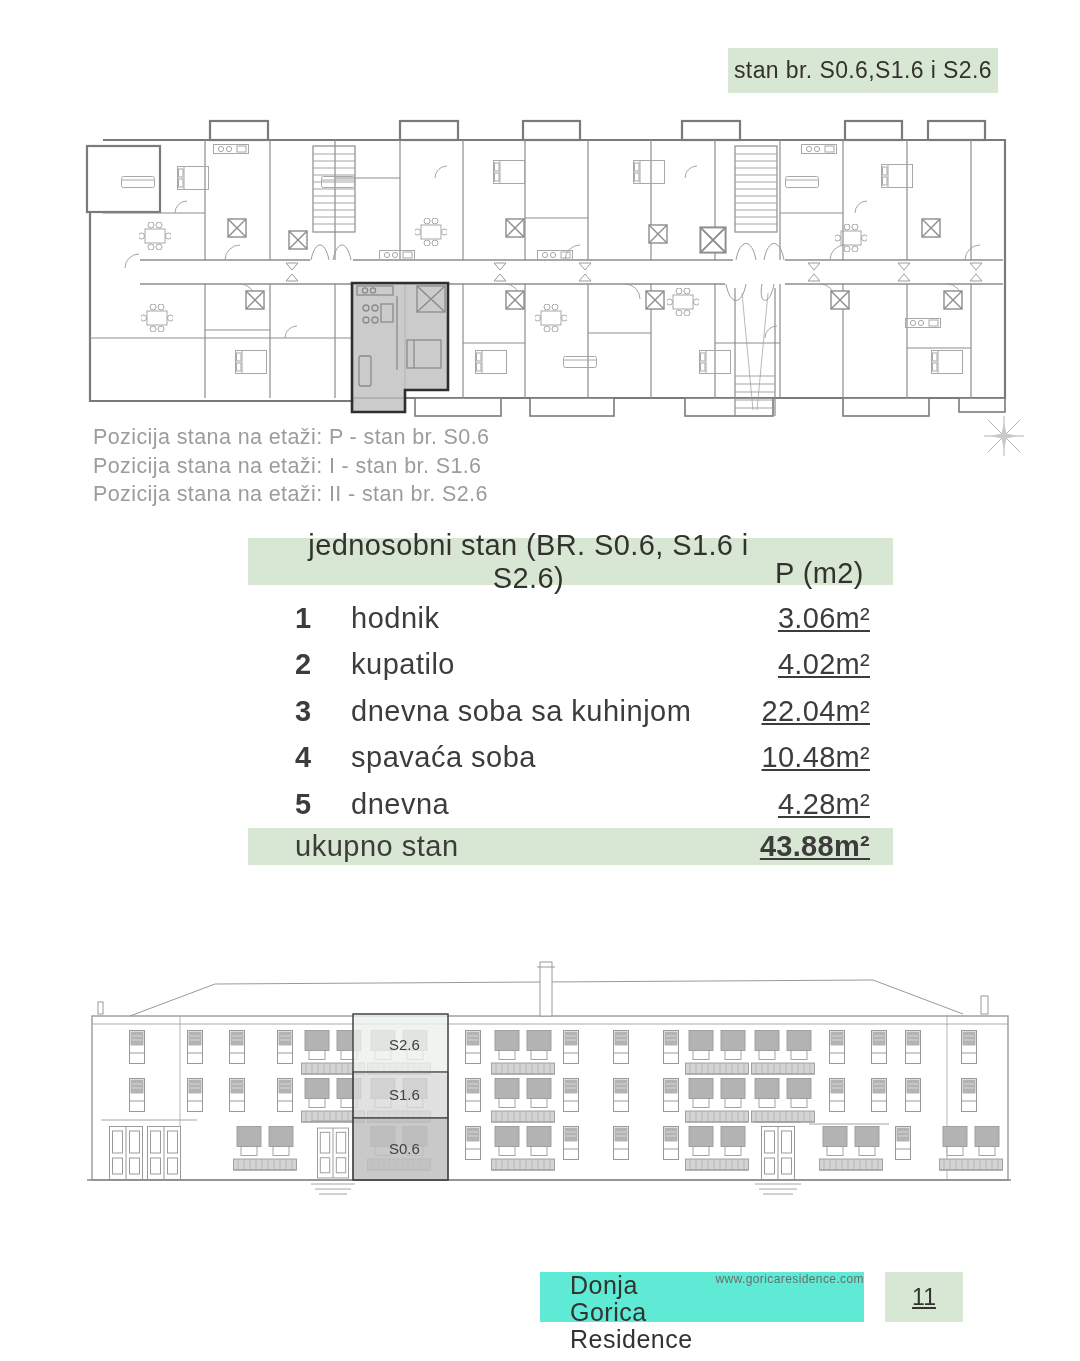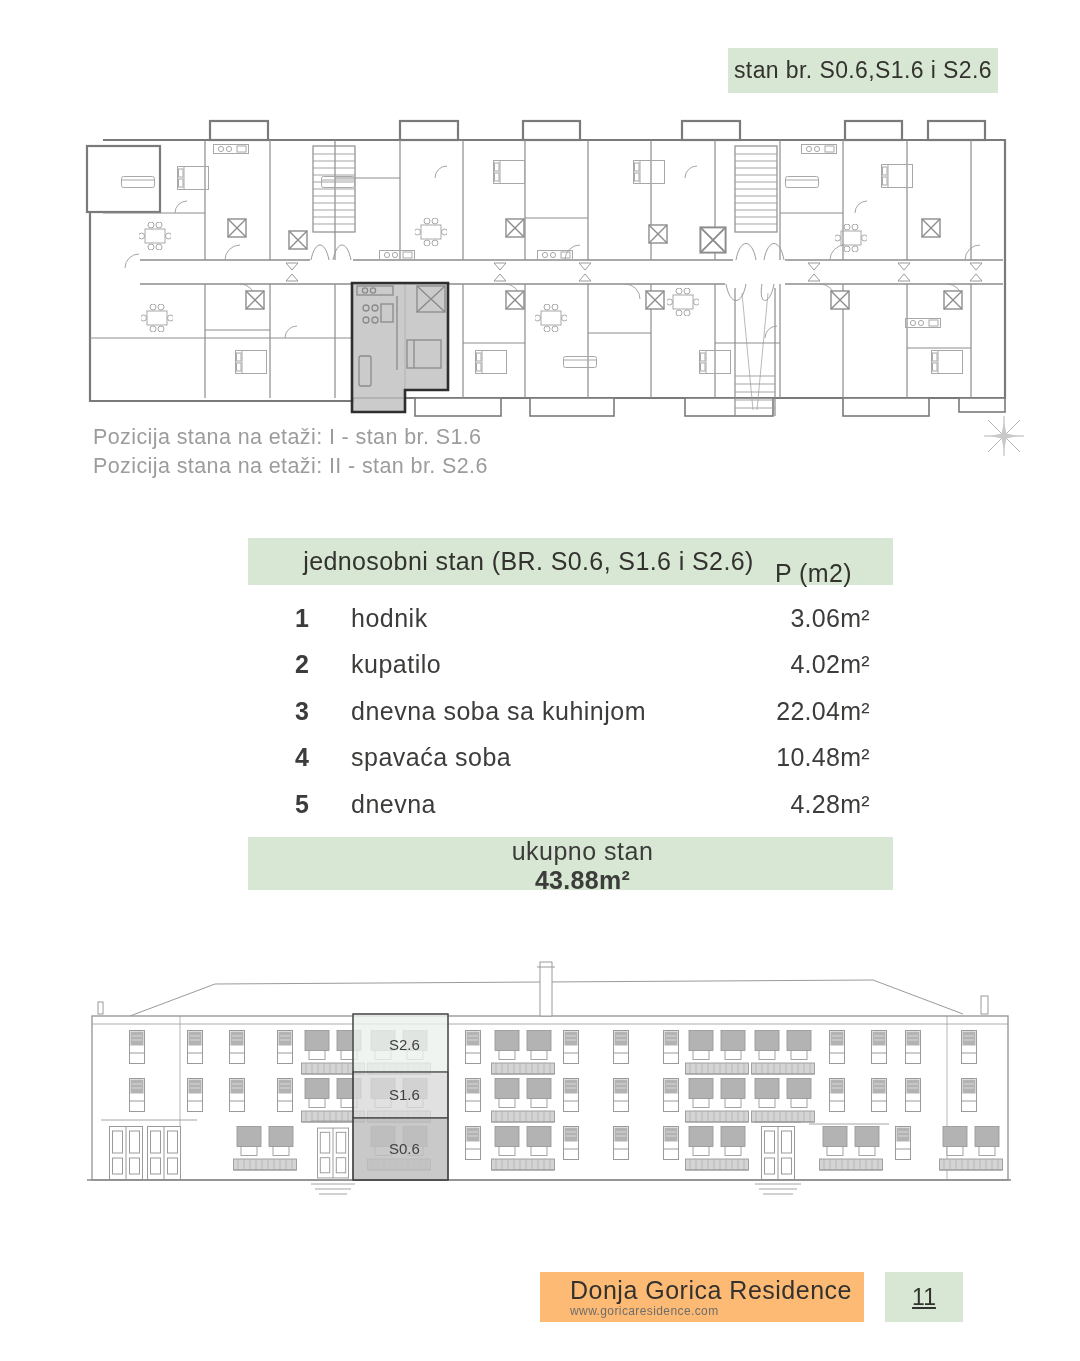--- a/index.html
+++ b/index.html
@@ -4,36 +4,36 @@
 <style>
   html,body{margin:0;padding:0;background:#fff;}
   .page{position:relative;width:1080px;height:1361px;background:#fff;overflow:hidden;
         font-family:"Liberation Sans",sans-serif;color:#3c3c3a;}
   .badge{position:absolute;left:728px;top:48px;width:270px;height:45px;background:#d7e7d3;
          display:flex;align-items:center;justify-content:center;font-size:23px;letter-spacing:.4px;color:#33322f;}
   .plan{position:absolute;left:85px;top:118px;width:930px;height:302px;}
   .compass{position:absolute;left:982px;top:414px;width:44px;height:44px;}
   .positions{position:absolute;left:93px;top:423px;font-size:21.5px;line-height:28.5px;
              color:#9c9c9c;letter-spacing:.4px;}
-  .table{position:absolute;left:248px;top:538px;width:645px;font-size:25px;}
+  .table{position:absolute;left:248px;top:538px;width:645px;font-size:29px;}
   .thead{height:47px;background:#d7e7d3;display:flex;align-items:center;color:#33322f;}
   .thead .ttitle{flex:1;text-align:center;padding-left:34px;letter-spacing:.4px;}
   .thead .tph{width:118px;text-align:left;letter-spacing:.4px;margin-top:24px;}
   .trows{padding-top:10px;}
   .trow{height:46.5px;display:flex;align-items:center;padding:0 23px 0 47px;}
   .tnum{width:56px;font-weight:bold;}
   .tlabel{flex:1;letter-spacing:.5px;}
-  .tarea{text-align:right;letter-spacing:.3px;}
-  .ttotal{margin-top:9px;height:37px;background:#d7e7d3;display:flex;align-items:center;
-          padding:0 23px 16px 47px;flex-direction:column;}
+  .tarea{text-align:right;letter-spacing:.3px;text-decoration:underline;}
+  .ttotal{margin-top:0;height:37px;background:#d7e7d3;display:flex;align-items:center;
+          padding:0 23px 0 47px;}
   .ttotal .tlabel{flex:1;}
   .ttotal .tarea{font-weight:bold;}
   .elev{position:absolute;left:85px;top:958px;width:930px;height:245px;}
-  .footer-badge{position:absolute;left:540px;top:1272px;width:324px;height:50px;background:#fdba74;
-                padding-left:30px;box-sizing:border-box;display:flex;flex-direction:column;justify-content:center;}
+  .footer-badge{position:absolute;left:540px;top:1272px;width:324px;height:50px;background:#5eead4;
+                padding-left:30px;box-sizing:border-box;display:flex;flex-direction:row;justify-content:center;}
   .footer-badge .ft{font-size:25px;letter-spacing:.5px;color:#33322f;line-height:27px;}
   .footer-badge .fu{font-size:12px;color:#6d6d6b;letter-spacing:.4px;}
   .page-num{position:absolute;left:885px;top:1272px;width:78px;height:50px;background:#d7e7d3;
             display:flex;align-items:center;justify-content:center;font-size:23px;color:#33322f;text-decoration:underline;}
   svg text{font-family:"Liberation Sans",sans-serif;}
 </style>
 </head>
 <body>
 
 <div class="page">
@@ -211,20 +211,21 @@
 
   <svg class="compass" viewBox="0 0 44 44">
     <g stroke="#b5b5b5" stroke-width="1" fill="none">
       <path d="M6,6 L38,38 M38,6 L6,38 M22,2 V42 M2,22 H42"></path>
       <polygon points="22,8 25,22 22,36 19,22" fill="#c9c9c9" stroke="none"></polygon>
       <polygon points="8,22 22,19 36,22 22,25" fill="#c9c9c9" stroke="none"></polygon>
     </g>
   </svg>
 
   <div class="positions">
+    <div>Pozicija stana na etaži: P - stan br. S0.6</div>
     <div>Pozicija stana na etaži: I - stan br. S1.6</div>
     <div>Pozicija stana na etaži: II - stan br. S2.6</div>
   </div>
 
   <div class="table">
     <div class="thead">
       <div class="ttitle">jednosobni stan (BR. S0.6, S1.6 i S2.6)</div>
       <div class="tph">P (m2)</div>
     </div>
     <div class="trows">

